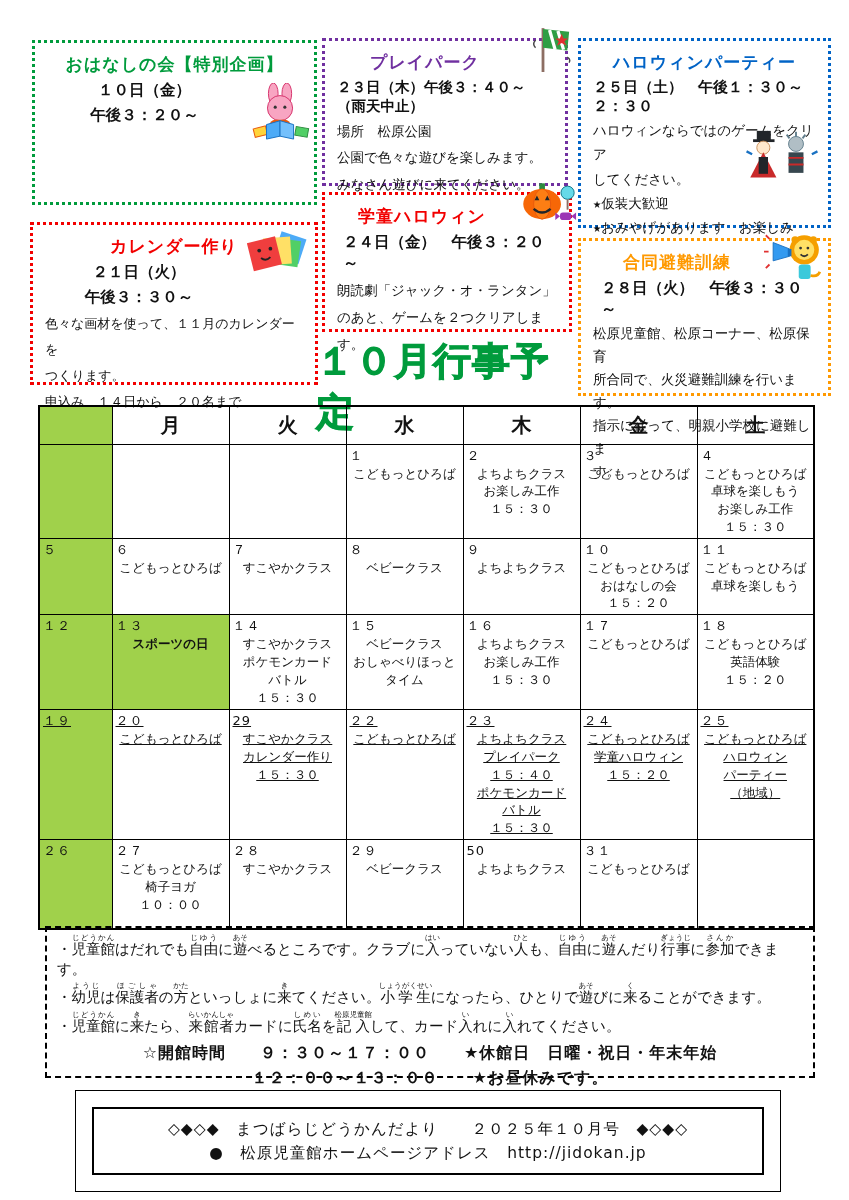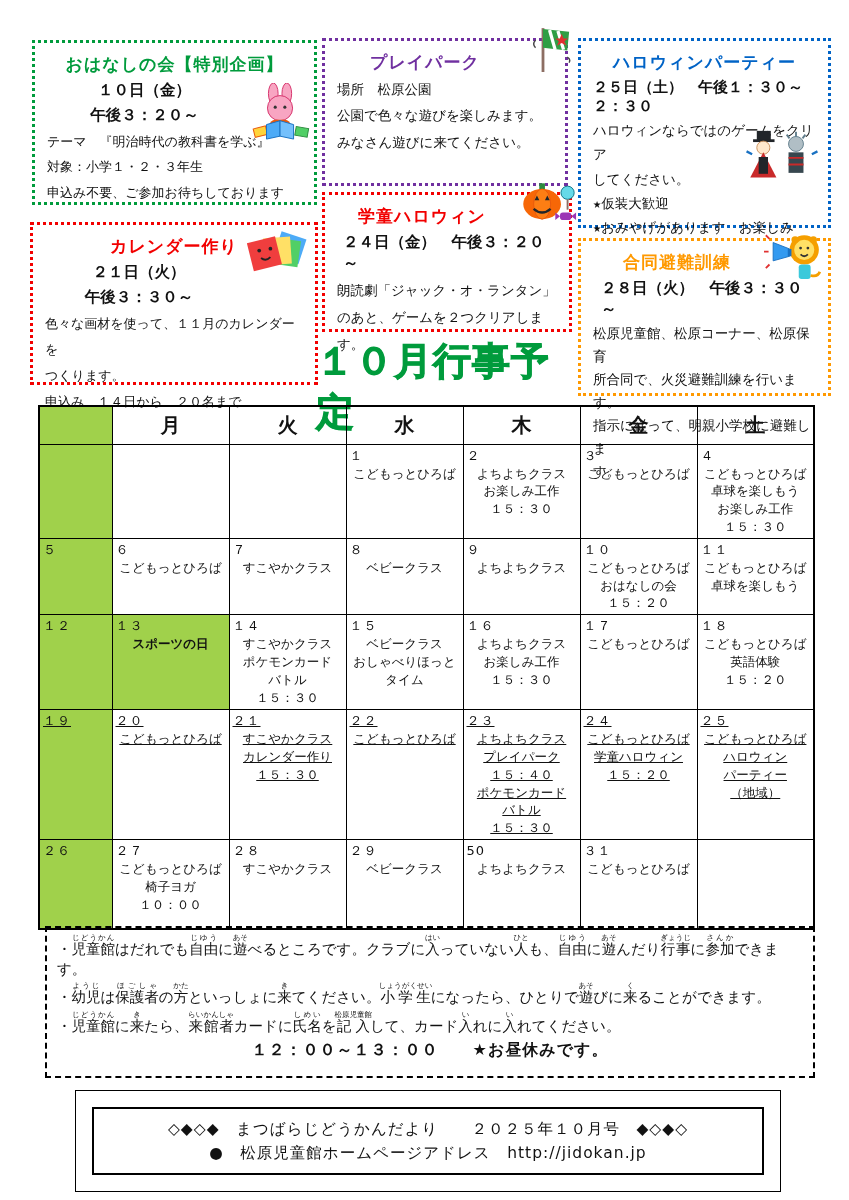--- a/index.html
+++ b/index.html
@@ -59,23 +59,20 @@
 </style>
 </head>
 <body>
 
 <div class="page">
 
   <div class="box b-green" style="left:32px;top:40px;width:285px;height:165px;">
     <div class="box-title t-green">おはなしの会【特別企画】</div>
     <div class="box-date" style="margin-right:60px;">１０日（金）</div>
     <div class="box-date" style="margin-right:60px;">午後３：２０～</div>
-    <div class="box-body" style="line-height:1.95;font-size:13px;">テーマ　『明治時代の教科書を学ぶ』
-対象：小学１・２・３年生
-申込み不要、ご参加お待ちしております</div>
     <svg class="icon" style="right:4px;top:40px;" width="58" height="58" viewBox="0 0 60 60">
       <ellipse cx="22" cy="11" rx="5" ry="11" fill="#f8a5c2" stroke="#d6336c"></ellipse>
       <ellipse cx="36" cy="11" rx="5" ry="11" fill="#f8a5c2" stroke="#d6336c"></ellipse>
       <circle cx="29" cy="26" r="13" fill="#f8a5c2" stroke="#d6336c"></circle>
       <circle cx="24" cy="25" r="1.6" fill="#333"></circle>
         <circle cx="34" cy="25" r="1.6" fill="#333"></circle>
       <rect x="18" y="38" width="22" height="16" rx="6" fill="#e8590c"></rect>
       <rect x="2" y="46" width="13" height="9" fill="#ffd43b" stroke="#e8590c" transform="rotate(-14 8 50)"></rect>
       <rect x="45" y="46" width="13" height="9" fill="#51cf66" stroke="#2b8a3e" transform="rotate(10 51 50)"></rect>
       <path d="M15 43 L29 39 L29 55 L15 58 Z" fill="#4dabf7" stroke="#1971c2"></path>
@@ -96,20 +93,21 @@
       <rect x="22" y="7" width="29" height="29" fill="#ffe066" transform="rotate(-4 36 21)"></rect>
       <rect x="7" y="9" width="31" height="31" fill="#f03e3e" transform="rotate(-14 22 24)"></rect>
       <circle cx="17" cy="21" r="2" fill="#222"></circle>
         <circle cx="29" cy="19" r="2" fill="#222"></circle>
       <path d="M19 29 q5 4 10 -1" stroke="#222" fill="none" stroke-width="2"></path>
     </svg>
   </div>
 
   <div class="box b-purple" style="left:322px;top:38px;width:246px;height:148px;">
     <div class="box-title t-purple" style="margin-right:40px;">プレイパーク</div>
+    <div class="box-date" style="text-align:left;font-size:14.5px;">２３日（木）午後３：４０～（雨天中止）</div>
     <div class="box-body" style="line-height:1.95;">場所　松原公園
 公園で色々な遊びを楽しみます。
 みなさん遊びに来てください。</div>
     <svg class="icon" style="right:-6px;top:-16px;" width="56" height="52" viewBox="0 0 60 55">
       <line x1="30" y1="3" x2="30" y2="50" stroke="#8d6e63" stroke-width="3"></line>
       <path d="M30 4 L58 7 L56 27 L30 24 Z" fill="#2f9e44"></path>
       <path d="M37 5 L43 26 M46 6 L52 26" stroke="#fff" stroke-width="3.5"></path>
       <polygon points="50,9 52,14 57,14 53,17 55,22 50,19 45,22 47,17 43,14 48,14" fill="#e03131"></polygon>
       <path d="M22 16 q-4 4 0 8 M56 34 q4 2 2 6" stroke="#444" fill="none" stroke-width="1.5"></path>
     </svg>
@@ -314,21 +312,21 @@
       <tr class="r4">
         <td class="hl">
             <div class="d">１９</div>
             <div class="ev"></div>
           </td>
         <td>
             <div class="d">２０</div>
             <div class="ev">こどもっとひろば</div>
           </td>
         <td>
-            <div class="d">２１</div>
+            <div class="d">29</div>
             <div class="ev">すこやかクラス
 カレンダー作り
 １５：３０</div>
           </td>
         <td>
             <div class="d">２２</div>
             <div class="ev">こどもっとひろば</div>
           </td>
         <td>
             <div class="d">２３</div>
@@ -385,20 +383,21 @@
             <div class="ev"></div>
           </td>
       </tr>
     </tbody>
   </table>
 
   <div class="notes">
     <div class="note">・<ruby>児童館<rt>じどうかん</rt></ruby>はだれでも<ruby>自由<rt>じゆう</rt></ruby>に<ruby>遊<rt>あそ</rt></ruby>べるところです。クラブに<ruby>入<rt>はい</rt></ruby>っていない<ruby>人<rt>ひと</rt></ruby>も、<ruby>自由<rt>じゆう</rt></ruby>に<ruby>遊<rt>あそ</rt></ruby>んだり<ruby>行事<rt>ぎょうじ</rt></ruby>に<ruby>参加<rt>さんか</rt></ruby>できます。</div>
     <div class="note">・<ruby>幼児<rt>ようじ</rt></ruby>は<ruby>保護者<rt>ほごしゃ</rt></ruby>の<ruby>方<rt>かた</rt></ruby>といっしょに<ruby>来<rt>き</rt></ruby>てください。<ruby>小学生<rt>しょうがくせい</rt></ruby>になったら、ひとりで<ruby>遊<rt>あそ</rt></ruby>びに<ruby>来<rt>く</rt></ruby>ることができます。</div>
     <div class="note">・<ruby>児童館<rt>じどうかん</rt></ruby>に<ruby>来<rt>き</rt></ruby>たら、<ruby>来館者<rt>らいかんしゃ</rt></ruby>カードに<ruby>氏名<rt>しめい</rt></ruby>を<ruby>記入<rt>松原児童館</rt></ruby>して、カード<ruby>入<rt>い</rt></ruby>れに<ruby>入<rt>い</rt></ruby>れてください。</div>
+    <div class="hours">☆開館時間　　９：３０～１７：００　　★休館日　日曜・祝日・年末年始</div>
     <div class="hours" style="margin-top:4px;text-align:center;">１２：００～１３：００　　★お昼休みです。</div>
   </div>
 
   <div class="footer-outer">
     <div class="footer-inner">
       <div class="f1">◇◆◇◆　まつばらじどうかんだより　　２０２５年１０月号　◆◇◆◇</div>
       <div class="f2">●　松原児童館ホームページアドレス　http://jidokan.jp</div>
     </div>
   </div>
 

